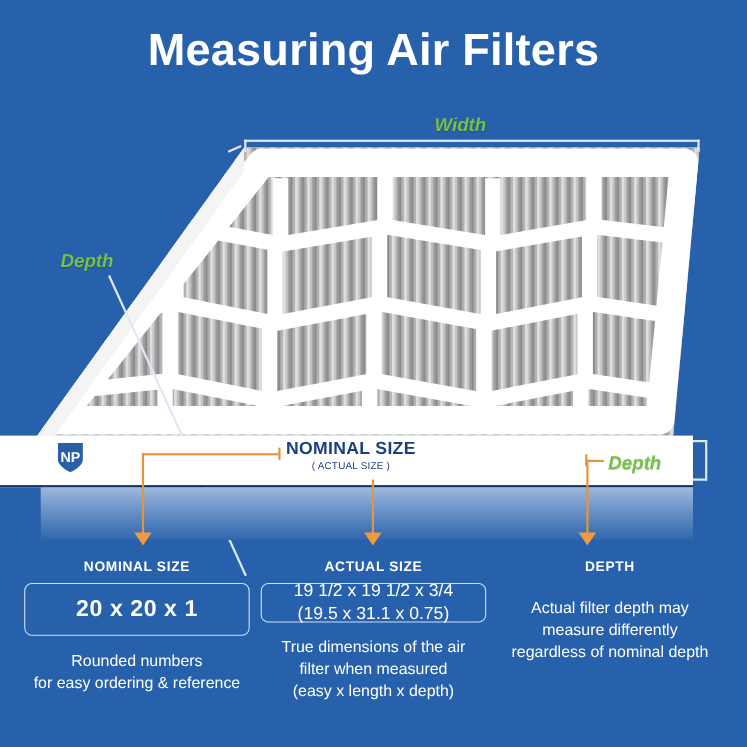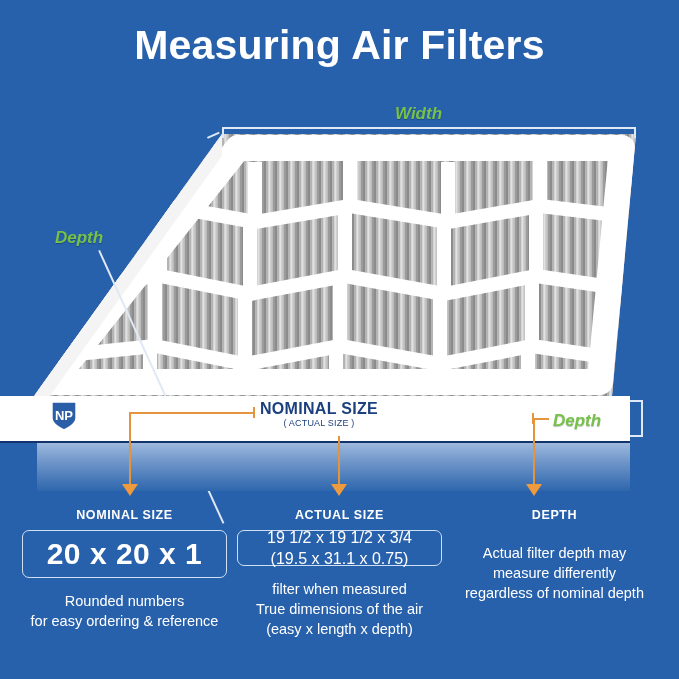--- a/index.html
+++ b/index.html
@@ -213,21 +213,21 @@
     flex-direction: column;
     align-items: center;
     justify-content: center;
     color: #ffffff;
     font-family: "Liberation Sans", sans-serif;
   }
   #box-nominal {
     height: 48px;
   }
   #box-nominal .big {
-    font-size: 30px;
+    font-size: 21px;
     font-weight: bold;
     letter-spacing: 0.5px;
     white-space: nowrap;
   }
   #box-actual, #box-depth {
     height: 36px;
     padding: 3px 0;
   }
   #box-actual .line, #box-depth .line {
     font-size: 16px;
@@ -393,22 +393,22 @@
       </div>
     </div>
 
     <div class="column">
       <div class="col-heading">ACTUAL SIZE</div>
       <div class="value-box" id="box-actual">
         <div class="line">19 1/2 x 19 1/2 x 3/4</div>
         <div class="line">(19.5 x 31.1 x 0.75)</div>
       </div>
       <div class="caption">
+        <span class="cline">True dimensions of the air</span>
         <span class="cline">filter when measured</span>
-        <span class="cline">True dimensions of the air</span>
         <span class="cline">(easy x length x depth)</span>
       </div>
     </div>
 
     <div class="column">
       <div class="col-heading">DEPTH</div>
       <div class="caption">
         <span class="cline">Actual filter depth may</span>
         <span class="cline">measure differently</span>
         <span class="cline">regardless of nominal depth</span>

